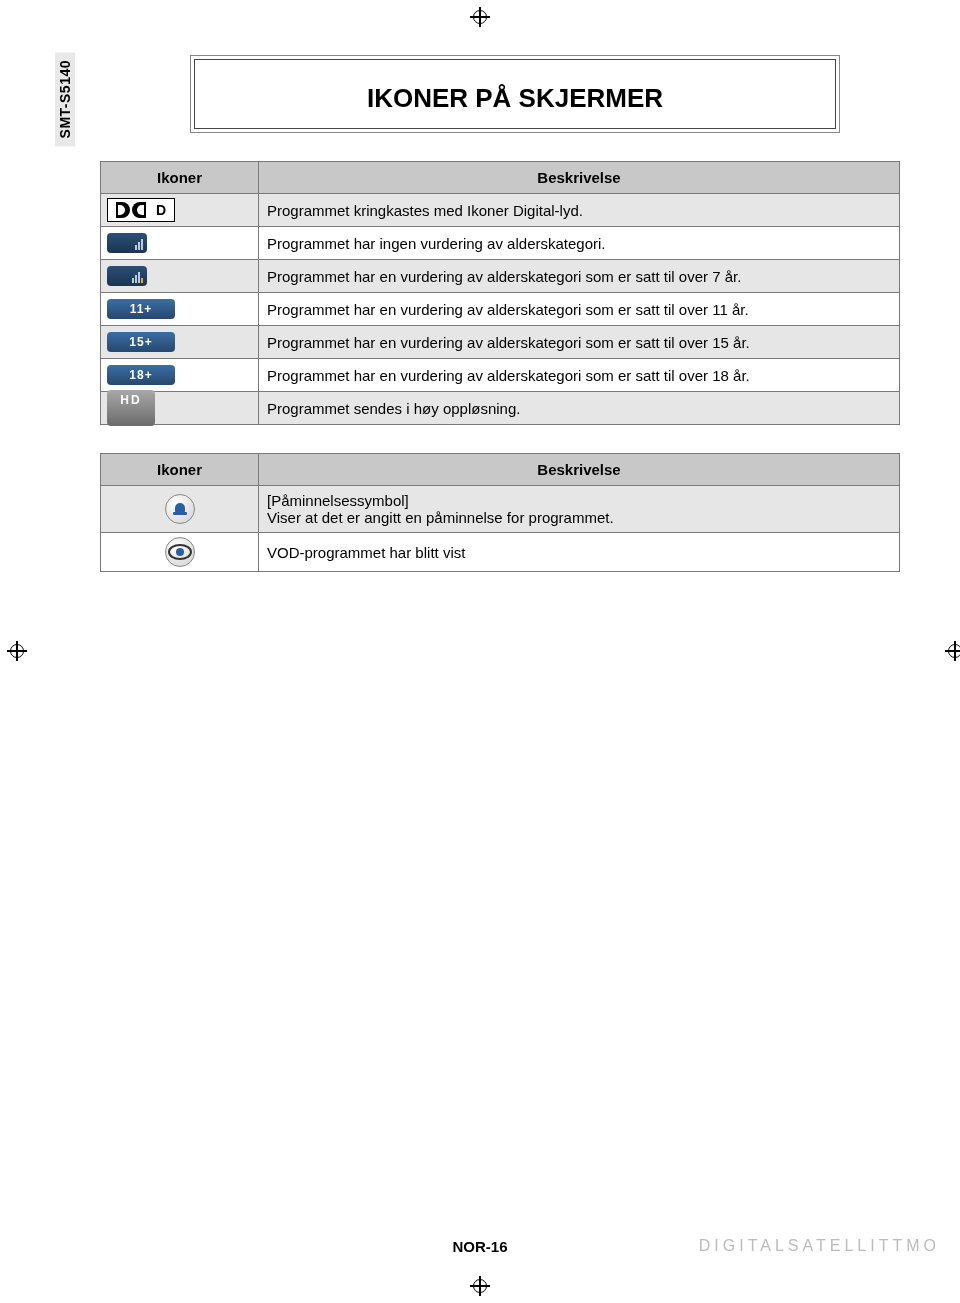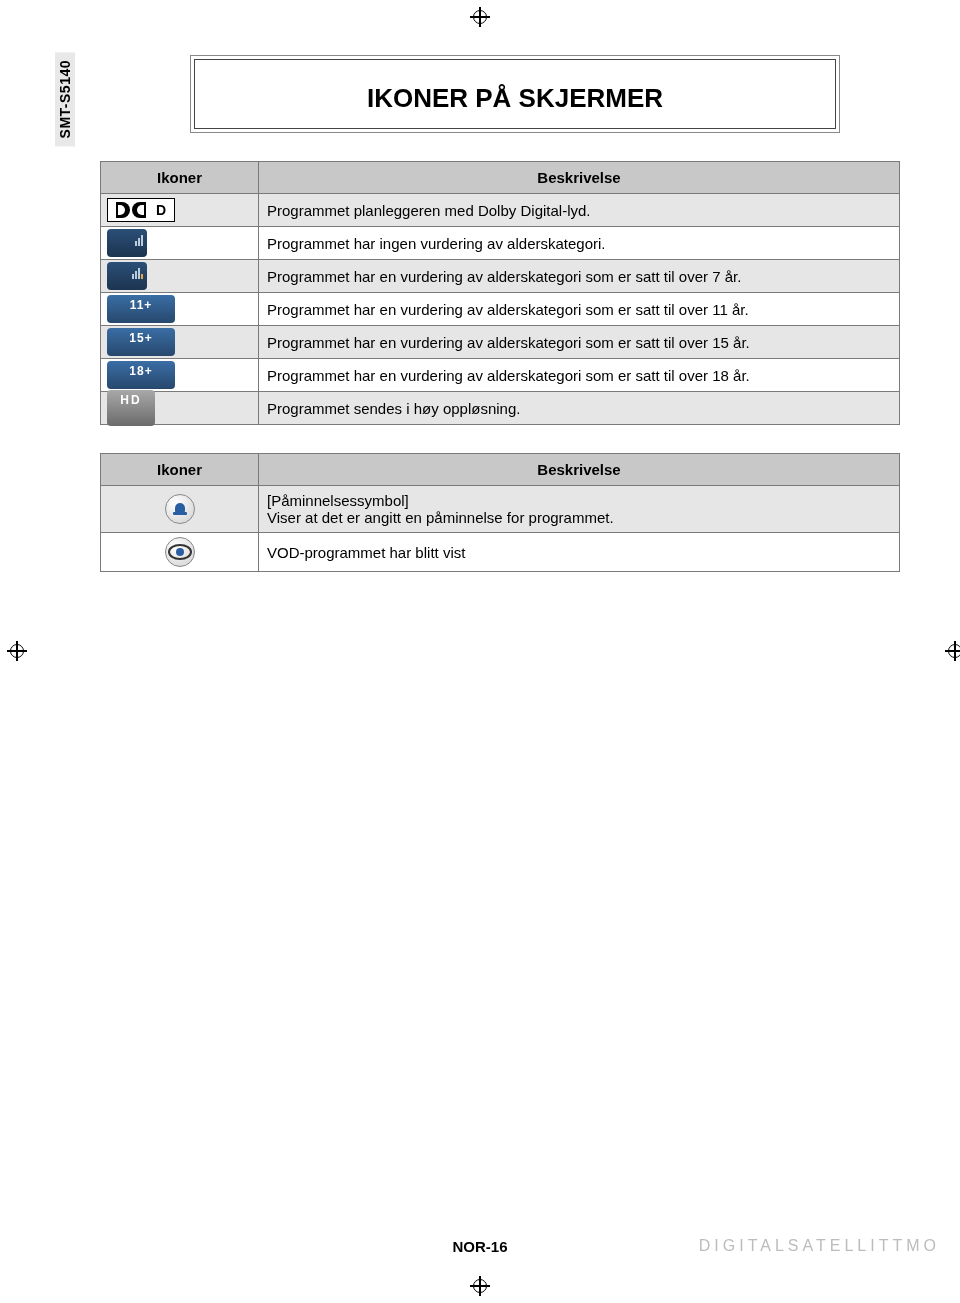--- a/index.html
+++ b/index.html
@@ -133,21 +133,21 @@
     background: #fff; border-radius: 0 5px 5px 0;
   }
   .dolby-d.flip { transform: scaleX(-1); margin-right: 4px; }
   .dolby-t {
     font-family: Arial; font-weight: bold; font-size: 14px; margin-left: 4px;
   }
 
   
   .blue-badge {
     display: inline-block;
-    min-width: 56px; height: 28px;
+    min-width: 56px; height: 20px;
     background: linear-gradient(#3a6ea5, #27486d);
     border-radius: 4px;
     color: #fff;
     font-weight: bold;
     font-size: 12px;
     text-align: center;
     line-height: 20px;
     padding: 0 6px;
     letter-spacing: 1px;
     font-family: Arial;
@@ -261,21 +261,21 @@
         <th>Beskrivelse</th>
       </tr>
       <tr>
         <td><span class="icon-box">
           <span class="dolby">
                   <span class="dolby-d"></span>
                   <span class="dolby-d flip"></span>
                   <span class="dolby-t">D</span>
                 </span>
         </span></td>
-        <td>Programmet planleggeren med Dolby Digital-lyd.</td>
+        <td>Programmet kringkastes med Ikoner Digital-lyd.</td>
       </tr>
       <tr>
         <td><span class="icon-box">
           <span class="blue-badge bars small">
                   <span class="bar-stack">
                     <span style="height:5px"></span>
                     <span style="height:8px"></span>
                     <span style="height:11px"></span>
                   </span>
                 </span>

